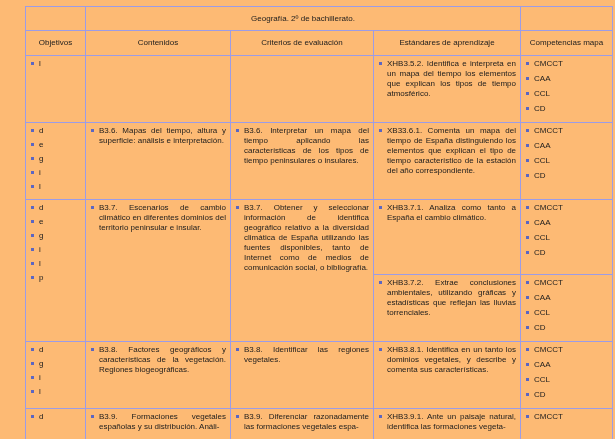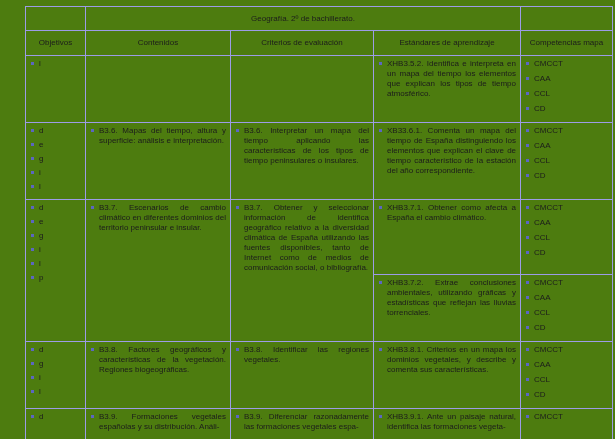--- a/index.html
+++ b/index.html
@@ -1,18 +1,18 @@
 <!DOCTYPE html>
 <html><head>
 <meta charset="utf-8">
 <style>
   * { margin:0; padding:0; box-sizing:border-box; }
   html,body { width:615px; height:439px; background:#ffffff; overflow:hidden;
     font-family:"Liberation Sans", sans-serif; color:#1c1c1c; }
-  .page { position:relative; width:615px; height:439px; background:#4d7c0f; }
+  .page { position:relative; width:615px; height:439px; background:#fdba74; }
   table.tbl { position:absolute; left:25px; top:6px; width:587px;
     border-collapse:collapse; table-layout:fixed; }
   td { border:1px solid #9c9ce6; vertical-align:top; padding:3px 4px;
     font-size:8px; line-height:10px; }
   tr.r-title td { text-align:center; vertical-align:middle; padding:2px; }
   tr.r-head td { text-align:center; vertical-align:middle; padding:2px; }
   .item { position:relative; padding-left:9px; margin-bottom:4px; }
   .just { text-align:justify; }
   .blt { position:absolute; left:1px; top:3px; width:3px; height:3px;
     background:#5b66c2; display:block; }
@@ -73,21 +73,21 @@
         <div class="item"><span class="blt"></span><span>i</span></div>
         <div class="item"><span class="blt"></span><span>l</span></div>
       </td>
       <td>
         <div class="item just"><span class="blt"></span><span>B3.6. Mapas del tiempo, altura y superficie: análisis e interpretación.</span></div>
       </td>
       <td>
         <div class="item just"><span class="blt"></span><span>B3.6. Interpretar un mapa del tiempo aplicando las características de los tipos de tiempo peninsulares o insulares.</span></div>
       </td>
       <td>
-        <div class="item just"><span class="blt"></span><span>XB33.6.1. Comenta un mapa del tiempo de España distinguiendo los elementos que explican el clave de tiempo característico de la estación del año correspondiente.</span></div>
+        <div class="item just"><span class="blt"></span><span>XB33.6.1. Comenta un mapa del tiempo de España distinguiendo los elementos que explican el tipo de tiempo característico de la estación del año correspondiente.</span></div>
       </td>
       <td class="comp">
         <div class="item"><span class="blt"></span><span>CMCCT</span></div>
         <div class="item"><span class="blt"></span><span>CAA</span></div>
         <div class="item"><span class="blt"></span><span>CCL</span></div>
         <div class="item"><span class="blt"></span><span>CD</span></div>
       </td>
     </tr>
 
     <tr style="height:75px">
@@ -99,21 +99,21 @@
         <div class="item"><span class="blt"></span><span>l</span></div>
         <div class="item"><span class="blt"></span><span>p</span></div>
       </td>
       <td rowspan="2">
         <div class="item just"><span class="blt"></span><span>B3.7. Escenarios de cambio climático en diferentes dominios del territorio peninsular e insular.</span></div>
       </td>
       <td rowspan="2">
         <div class="item just"><span class="blt"></span><span>B3.7. Obtener y seleccionar información de identifica geográfico relativo a la diversidad climática de España utilizando las fuentes disponibles, tanto de Internet como de medios de comunicación social, o bibliografía.</span></div>
       </td>
       <td>
-        <div class="item just"><span class="blt"></span><span>XHB3.7.1. Obtener como afecta a España el cambio climático.</span></div>
+        <div class="item just"><span class="blt"></span><span>XHB3.7.1. Analiza como tanto a España el cambio climático.</span></div>
       </td>
       <td class="comp">
         <div class="item"><span class="blt"></span><span>CMCCT</span></div>
         <div class="item"><span class="blt"></span><span>CAA</span></div>
         <div class="item"><span class="blt"></span><span>CCL</span></div>
         <div class="item"><span class="blt"></span><span>CD</span></div>
       </td>
     </tr>
 
     <tr style="height:58px">
@@ -135,21 +135,21 @@
         <div class="item"><span class="blt"></span><span>i</span></div>
         <div class="item"><span class="blt"></span><span>l</span></div>
       </td>
       <td>
         <div class="item just"><span class="blt"></span><span>B3.8. Factores geográficos y características de la vegetación. Regiones biogeográficas.</span></div>
       </td>
       <td>
         <div class="item just"><span class="blt"></span><span>B3.8. Identificar las regiones vegetales.</span></div>
       </td>
       <td>
-        <div class="item just"><span class="blt"></span><span>XHB3.8.1. Criterios en un mapa los dominios vegetales, y describe y comenta sus características.</span></div>
+        <div class="item just"><span class="blt"></span><span>XHB3.8.1. Identifica en un tanto los dominios vegetales, y describe y comenta sus características.</span></div>
       </td>
       <td class="comp">
         <div class="item"><span class="blt"></span><span>CMCCT</span></div>
         <div class="item"><span class="blt"></span><span>CAA</span></div>
         <div class="item"><span class="blt"></span><span>CCL</span></div>
         <div class="item"><span class="blt"></span><span>CD</span></div>
       </td>
     </tr>
 
     <tr style="height:34px">

